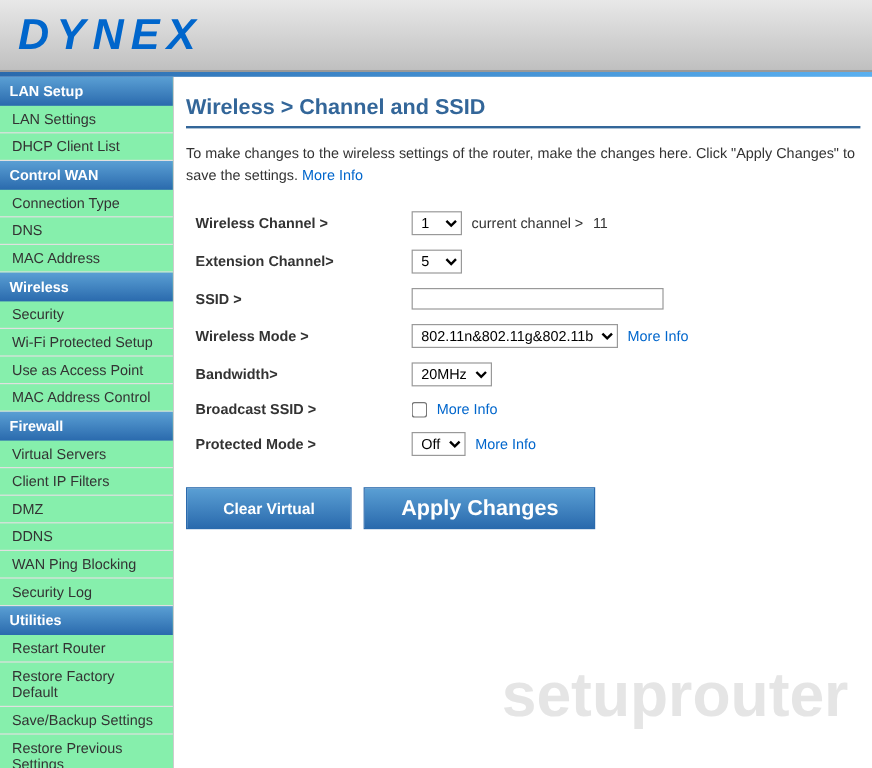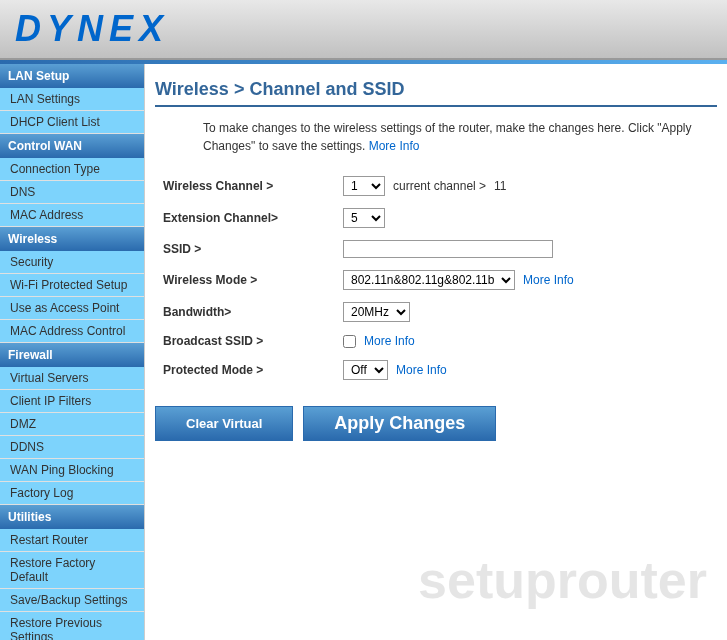--- a/index.html
+++ b/index.html
@@ -25,21 +25,21 @@
     
     .main-layout {
       display: flex;
       flex: 1;
       overflow: hidden;
     }
 
     
     .sidebar {
       width: 145px;
-      background: #7dd3fc;
+      background: #86efac;
       border-right: 1px solid #ccc;
       overflow-y: auto;
       flex-shrink: 0;
     }
 
     .sidebar-section-header {
       background: linear-gradient(180deg, #5a9fd4 0%, #2a6aad 100%);
       color: #fff;
       font-weight: bold;
       font-size: 12px;
@@ -74,21 +74,20 @@
       padding-bottom: 5px;
       margin-bottom: 12px;
       font-weight: bold;
     }
 
     .description {
       font-size: 12px;
       color: #333;
       margin-bottom: 15px;
       line-height: 1.5;
-      margin-left: 48px;
     }
     .description a {
       color: #0066cc;
       text-decoration: none;
     }
 
     
     .form-table {
       width: 100%;
       border-collapse: collapse;
@@ -210,21 +209,21 @@
     <div class="sidebar-item">Wi-Fi Protected Setup</div>
     <div class="sidebar-item">Use as Access Point</div>
     <div class="sidebar-item">MAC Address Control</div>
 
     <div class="sidebar-section-header">Firewall</div>
     <div class="sidebar-item">Virtual Servers</div>
     <div class="sidebar-item">Client IP Filters</div>
     <div class="sidebar-item">DMZ</div>
     <div class="sidebar-item">DDNS</div>
     <div class="sidebar-item">WAN Ping Blocking</div>
-    <div class="sidebar-item">Factory Log</div>
+    <div class="sidebar-item">Security Log</div>
 
     <div class="sidebar-section-header">Utilities</div>
     <div class="sidebar-item">Restart Router</div>
     <div class="sidebar-item">Restore Factory Default</div>
     <div class="sidebar-item">Save/Backup Settings</div>
     <div class="sidebar-item">Restore Previous Settings</div>
 
   </div>
 
   <div class="content">

